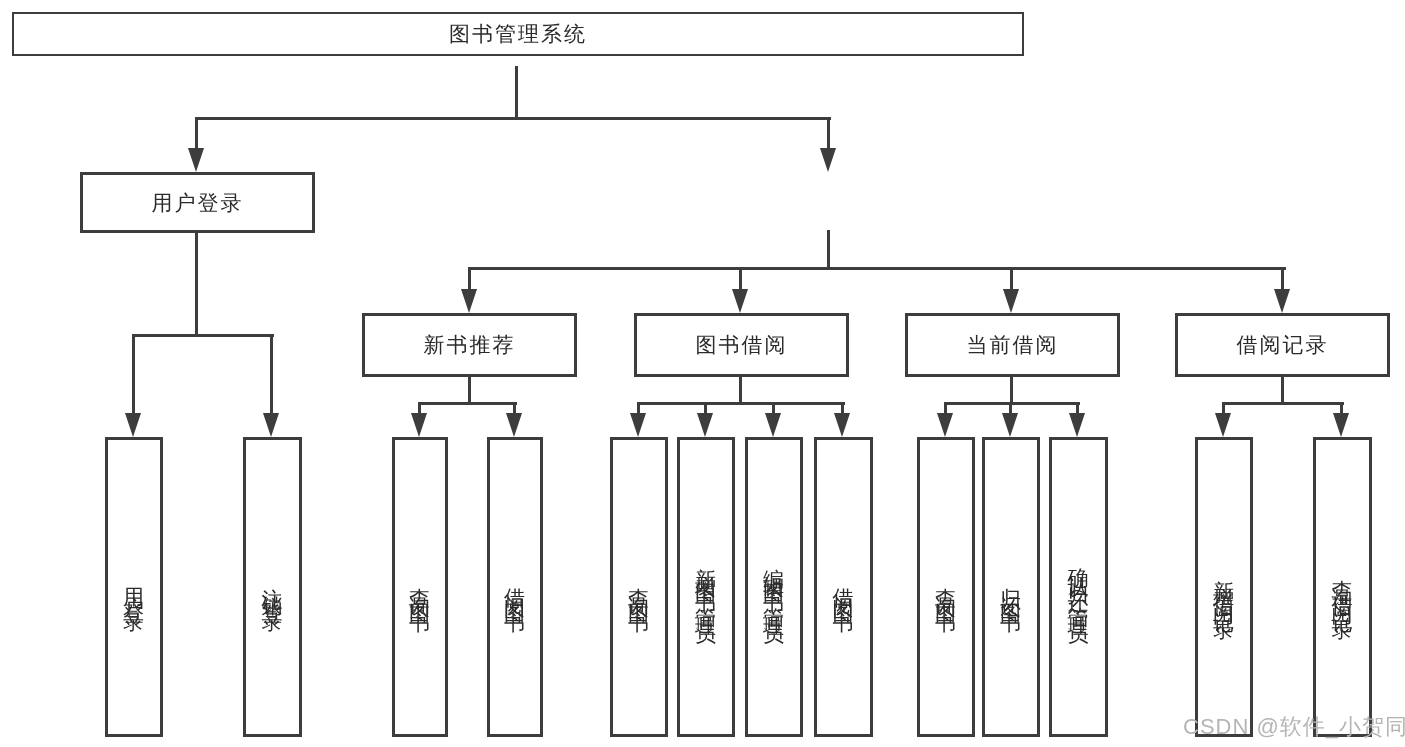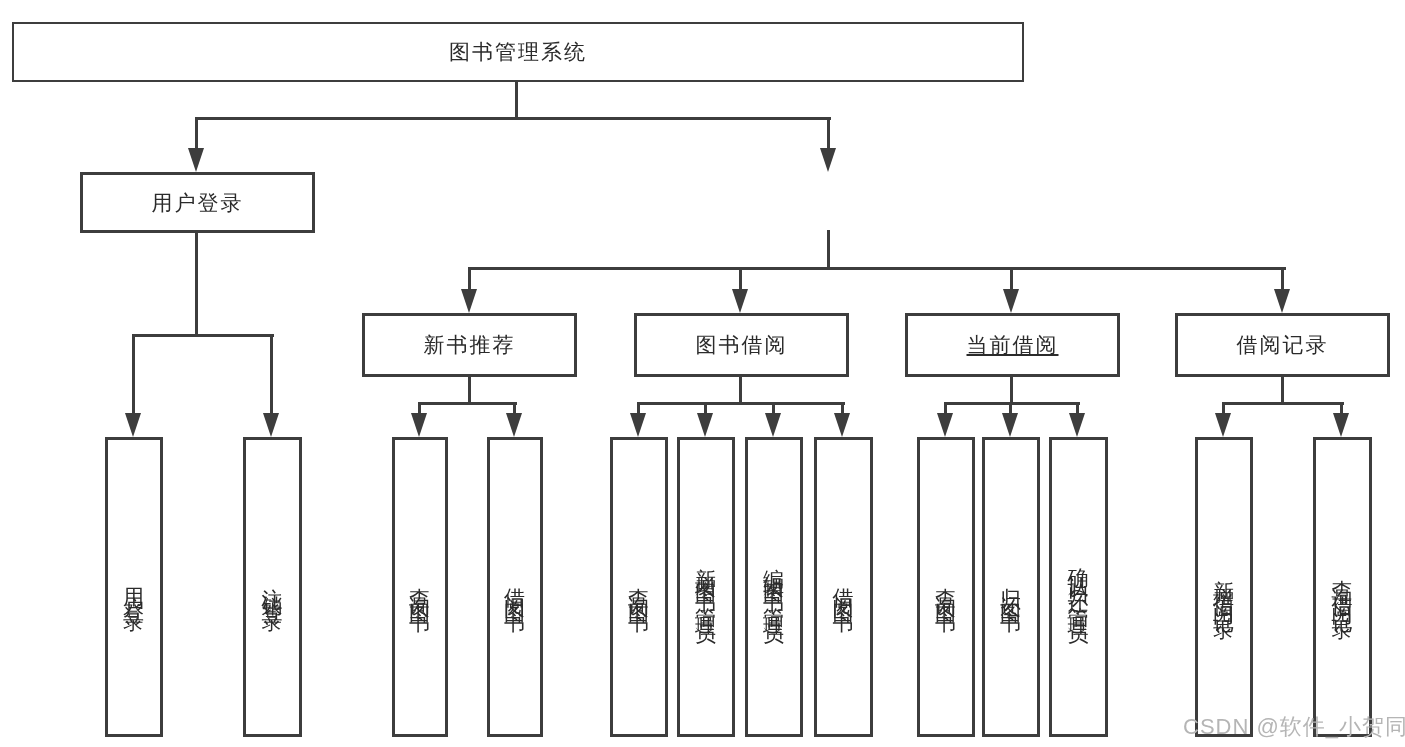--- a/index.html
+++ b/index.html
@@ -117,35 +117,35 @@
   <div class="vline" style="left:1076px;top:402px;height:13px;"></div>
   <div class="arrow" style="left:1069px;top:413px;"></div>
 
   <div class="vline" style="left:1281px;top:374px;height:31px;"></div>
   <div class="hline" style="left:1222px;top:402px;width:122px;"></div>
   <div class="vline" style="left:1222px;top:402px;height:13px;"></div>
   <div class="arrow" style="left:1215px;top:413px;"></div>
   <div class="vline" style="left:1340px;top:402px;height:13px;"></div>
   <div class="arrow" style="left:1333px;top:413px;"></div>
 
-  <div class="box rootbox" style="left:12px;top:12px;width:1012px;height:60px;margin-top:10px;">
+  <div class="box rootbox" style="left:12px;top:12px;width:1012px;height:44px;">
     <span>图书管理系统</span>
   </div>
 
   <div class="box" style="left:80px;top:172px;width:235px;height:61px;">
     <span>用户登录</span>
   </div>
 
   <div class="box" style="left:634px;top:313px;width:215px;height:64px;">
     <span>图书借阅</span>
   </div>
   <div class="box" style="left:362px;top:313px;width:215px;height:64px;">
     <span>新书推荐</span>
   </div>
-  <div class="box" style="left:905px;top:313px;width:215px;height:64px;text-decoration:underline;">
+  <div class="box" style="left:905px;top:313px;width:215px;height:64px;">
     <span>当前借阅</span>
   </div>
   <div class="box" style="left:1175px;top:313px;width:215px;height:64px;">
     <span>借阅记录</span>
   </div>
 
   <div class="box vbox" style="left:105px;top:437px;width:58px;height:300px;">
     <span>用户登录</span>
   </div>
   <div class="box vbox" style="left:243px;top:437px;width:59px;height:300px;">

